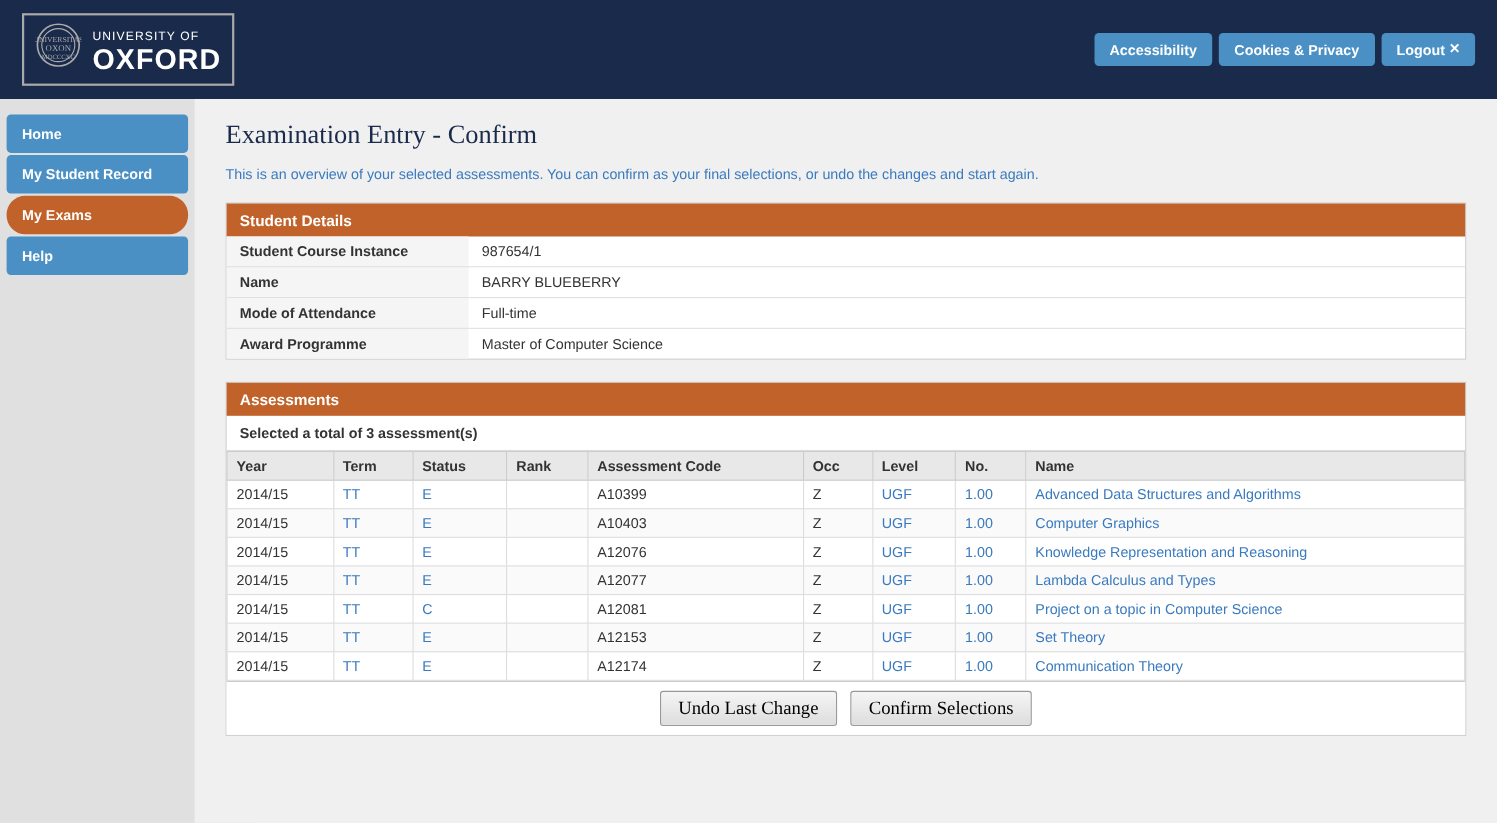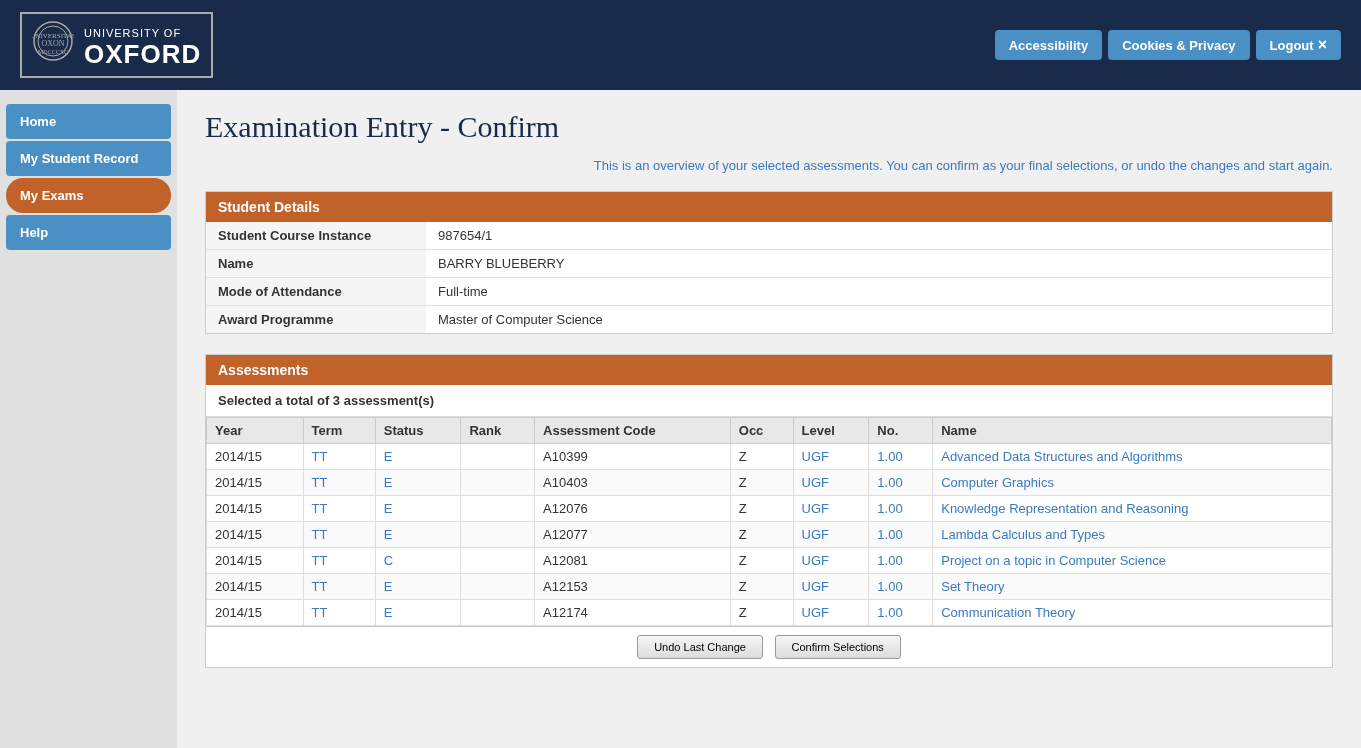--- a/index.html
+++ b/index.html
@@ -65,28 +65,28 @@
       font-size: 13px;
       cursor: pointer;
       text-decoration: none;
     }
     .sidebar-item.active { background: #c0622a; border-radius: 17px; }
 
     
     #main { flex: 1; padding: 20px 28px; background: #f0f0f0; }
 
     h1.page-title {
-      font-size: 30px;
+      font-size: 24px;
       font-weight: normal;
       color: #1a2a4a;
       margin-bottom: 14px;
       font-family: Georgia, serif;
     }
 
-    .info-text { color: #3a7abf; margin-bottom: 18px; font-size: 13px; text-align: right; }
+    .info-text { color: #3a7abf; margin-bottom: 18px; font-size: 13px; }
 
     
     .section-box { border: 1px solid #ccc; margin-bottom: 20px; background: white; }
     .section-header {
       background: #c0622a;
       color: white;
       font-weight: bold;
       padding: 7px 12px;
       font-size: 14px;
     }
@@ -121,22 +121,23 @@
       padding: 8px;
       text-align: center;
       background: white;
     }
     .action-btn {
       background: linear-gradient(to bottom, #f5f5f5, #ddd);
       border: 1px solid #999;
       border-radius: 3px;
       padding: 5px 16px;
       cursor: pointer;
-      font-size: 11px;
+      font-size: 17px;
       margin: 0 4px;
+      font-family: Liberation Serif, serif;
     }
   </style>
 </head>
 <body>
 
 <div id="header">
   <div id="logo-box">
 
     <svg id="logo-crest" viewBox="0 0 42 50" xmlns="http://www.w3.org/2000/svg">
       <circle cx="21" cy="21" r="19" fill="none" stroke="#aaa" stroke-width="1.5"></circle>

